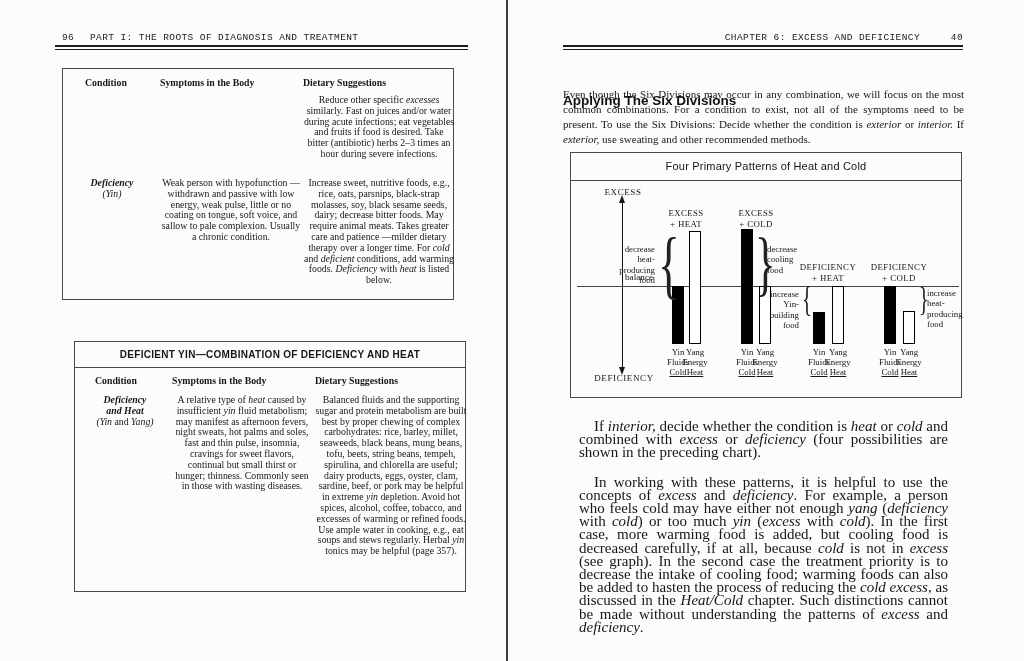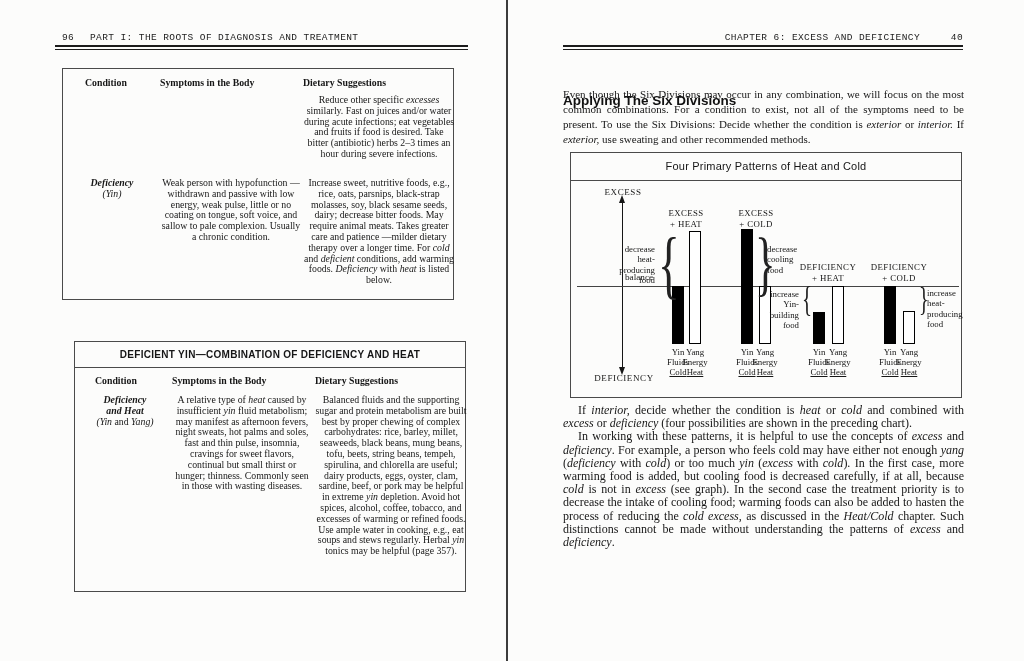--- a/index.html
+++ b/index.html
@@ -13,21 +13,21 @@
   
   .tbox{border:1.2px solid #4a4a4a;box-sizing:border-box;background:transparent;}
   .th{font-weight:bold;font-size:9.8px;}
   .cell{font-size:9.8px;line-height:10.8px;text-align:center;}
   .condcell{font-size:9.8px;line-height:10.8px;text-align:center;}
   .t2title{font-family:"Liberation Sans",sans-serif;font-weight:bold;font-size:10px;
            letter-spacing:.3px;text-align:center;line-height:25px;height:25px;
            border-bottom:1.2px solid #4a4a4a;}
   
   .sectitle{font-family:"Liberation Sans",sans-serif;font-weight:bold;font-size:13.5px;color:#111;}
-  .bodytext p{margin:0;text-indent:15px;text-align:justify;font-size:12px;line-height:13.2px;}
+  .bodytext p{margin:16px;text-indent:15px;text-align:justify;font-size:15px;line-height:13.2px;}
   .intro{text-align:justify;font-size:11px;line-height:15px;}
   
   .chart-box{border:1.2px solid #4a4a4a;box-sizing:border-box;}
   .chart-title{height:27px;line-height:27px;border-bottom:1.2px solid #4a4a4a;text-align:center;
                font-family:"Liberation Sans",sans-serif;font-weight:normal;font-size:11px;letter-spacing:.2px;}
   #chart-plot{position:relative;height:216px;font-size:8.8px;}
   .axis-top,.axis-bottom{position:absolute;text-align:center;font-size:9px;letter-spacing:.6px;}
   .balance-lbl{position:absolute;font-size:9.2px;}
   .balance-line{position:absolute;height:1px;background:#444;}
   .axis-arrow{position:absolute;width:1px;background:#161616;}

